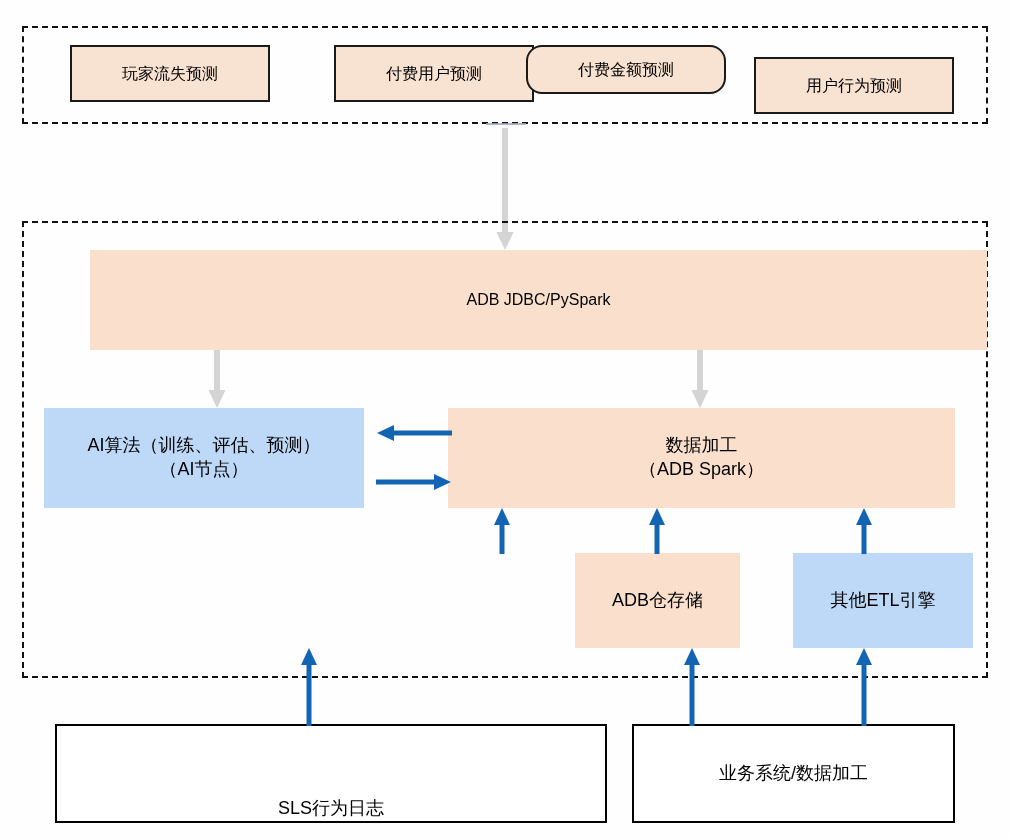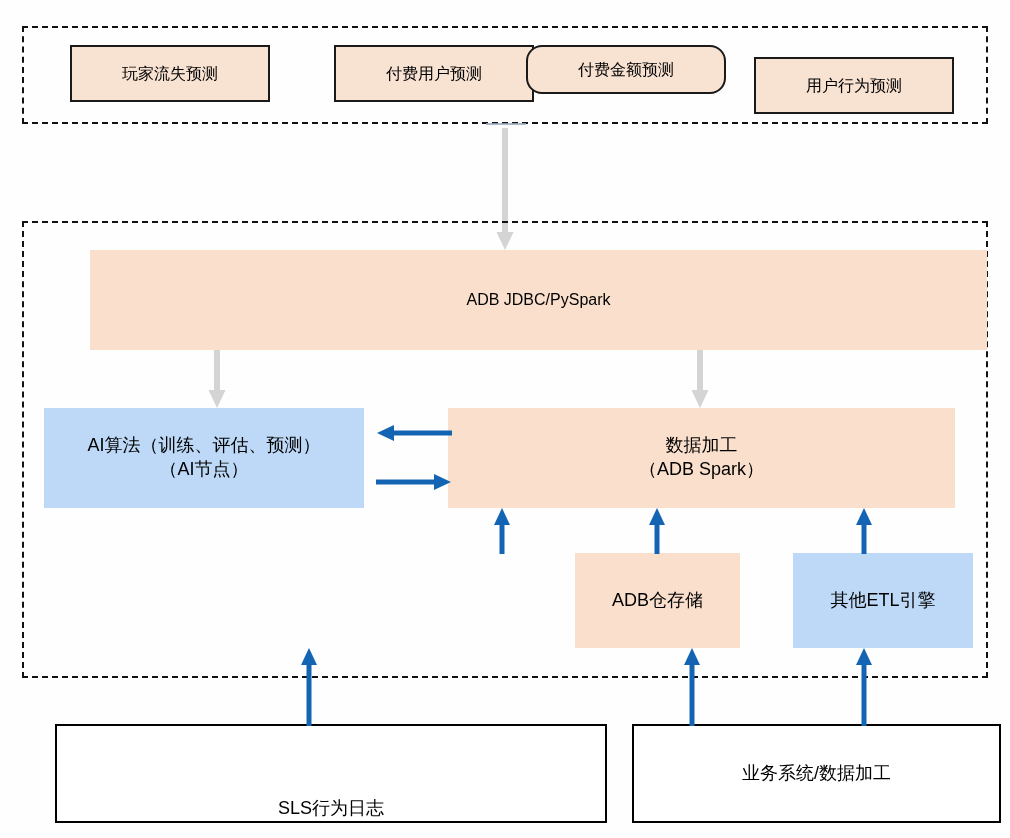--- a/index.html
+++ b/index.html
@@ -170,21 +170,21 @@
     <svg width="18" height="46" viewBox="0 0 18 46">
       <line x1="9" y1="46" x2="9" y2="14" stroke="#1464b4" stroke-width="5"></line>
       <polygon points="9,0 1,17 17,17" fill="#1464b4"></polygon>
     </svg>
   </div>
 
   <div class="box box-white t18" style="left:55px; top:724px; width:552px; height:99px;align-items:flex-end;">
     <span>SLS行为日志</span>
   </div>
 
-  <div class="box box-white t18" style="left:632px; top:724px; width:369px; height:99px;">
+  <div class="box box-white t18" style="left:632px; top:724px; width:323px; height:99px;">
     <span>业务系统/数据加工</span>
   </div>
 
   <div class="arrow" style="left:300px; top:648px; width:18px; height:78px;">
     <svg width="18" height="78" viewBox="0 0 18 78">
       <line x1="9" y1="78" x2="9" y2="14" stroke="#1464b4" stroke-width="5"></line>
       <polygon points="9,0 1,17 17,17" fill="#1464b4"></polygon>
     </svg>
   </div>
 

